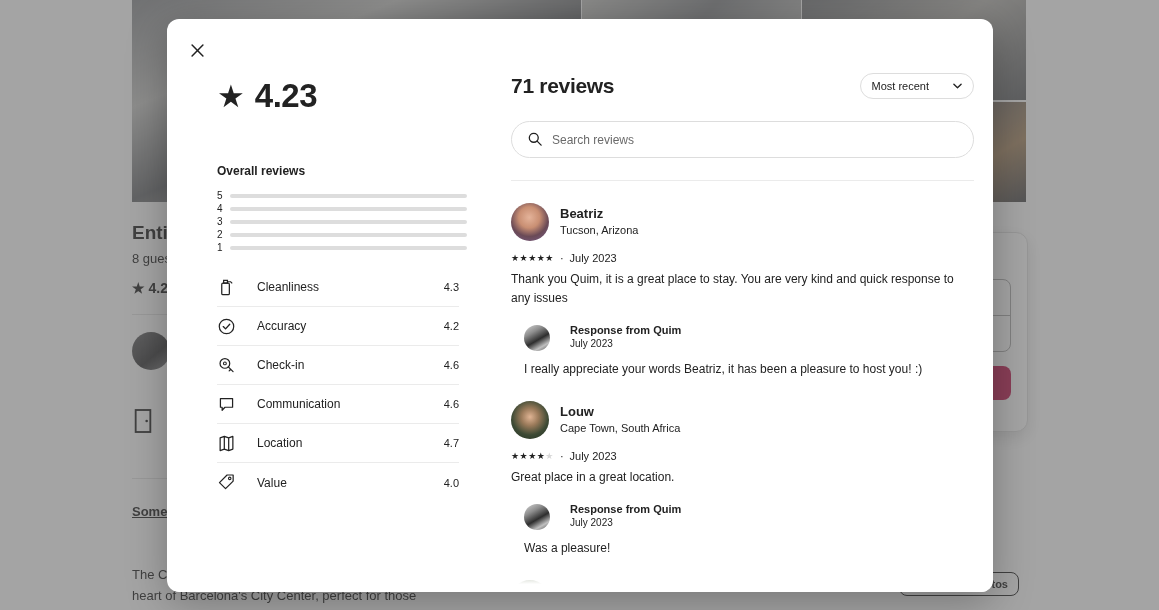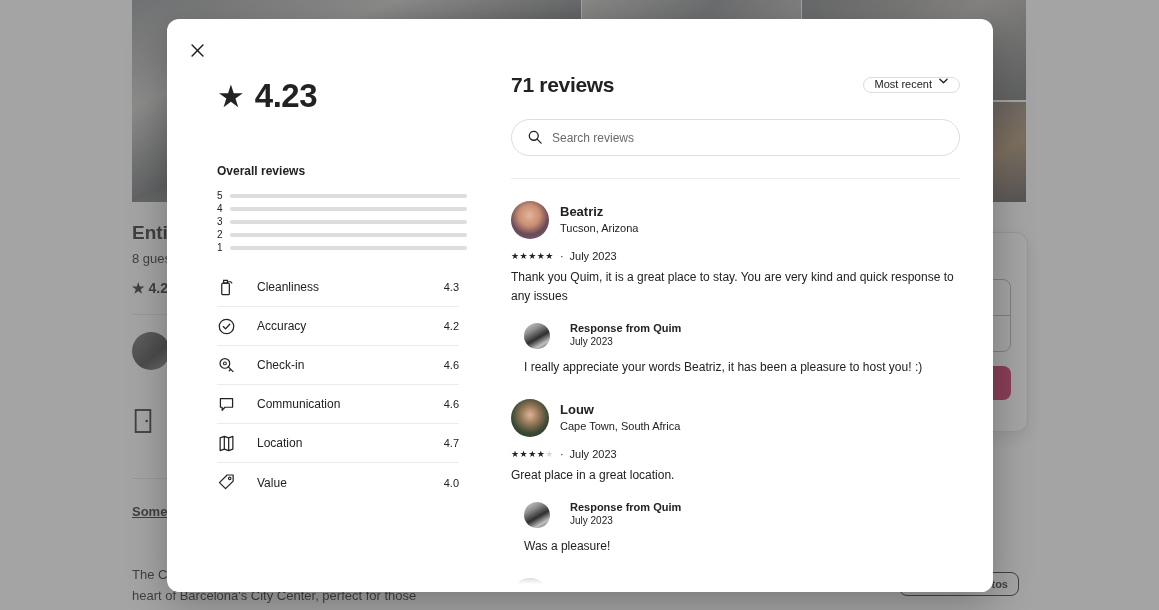--- a/index.html
+++ b/index.html
@@ -130,27 +130,27 @@
     display:flex; align-items:center; gap:20px;
     height: 39px; border-bottom:1px solid #ebebeb;
   }
   .cat-row:last-child { border-bottom:none; }
   .cat-ico { width:20px; height:22px; flex:0 0 20px; display:flex; align-items:center; }
   .cat-ico svg { width:19px; height:21px; }
   .cat-name { flex:1; font-size:12px; color:#222; }
   .cat-val { font-size:11px; color:#222; }
 
   
-  .right-col { flex:1; padding-left: 44px; padding-right: 33px; position:relative; }
+  .right-col { flex:1; padding-left: 44px; padding-right: 19px; position:relative; }
   .rev-head { display:flex; align-items:center; justify-content:space-between; margin-top:2px;}
   .rev-count { font-size:21px; font-weight:700; color:#222; letter-spacing:-0.3px;}
   .sort-btn {
     border:1px solid #dddddd; background:#fff; border-radius:22px;
-    height:16px; padding:0 11px; font-size:11px; color:#222;
-    display:flex; align-items:flex-start; gap:7px; cursor:pointer;
+    height:26px; padding:0 11px; font-size:11px; color:#222;
+    display:flex; align-items:center; gap:24px; cursor:pointer;
   }
   .sort-btn .chev { font-size:8px; }
 
   .search-wrap { margin-top: 22px; position:relative; }
   .search-box {
     width:100%; height:37px; border:1px solid #dddddd; border-radius:22px;
     padding: 0 16px 0 40px; font-size:12px; color:#0f766e;
     font-family:"Liberation Sans", sans-serif; outline:none; background:#fff;
   }
   .search-box::placeholder { color:#6a6a6a; }

